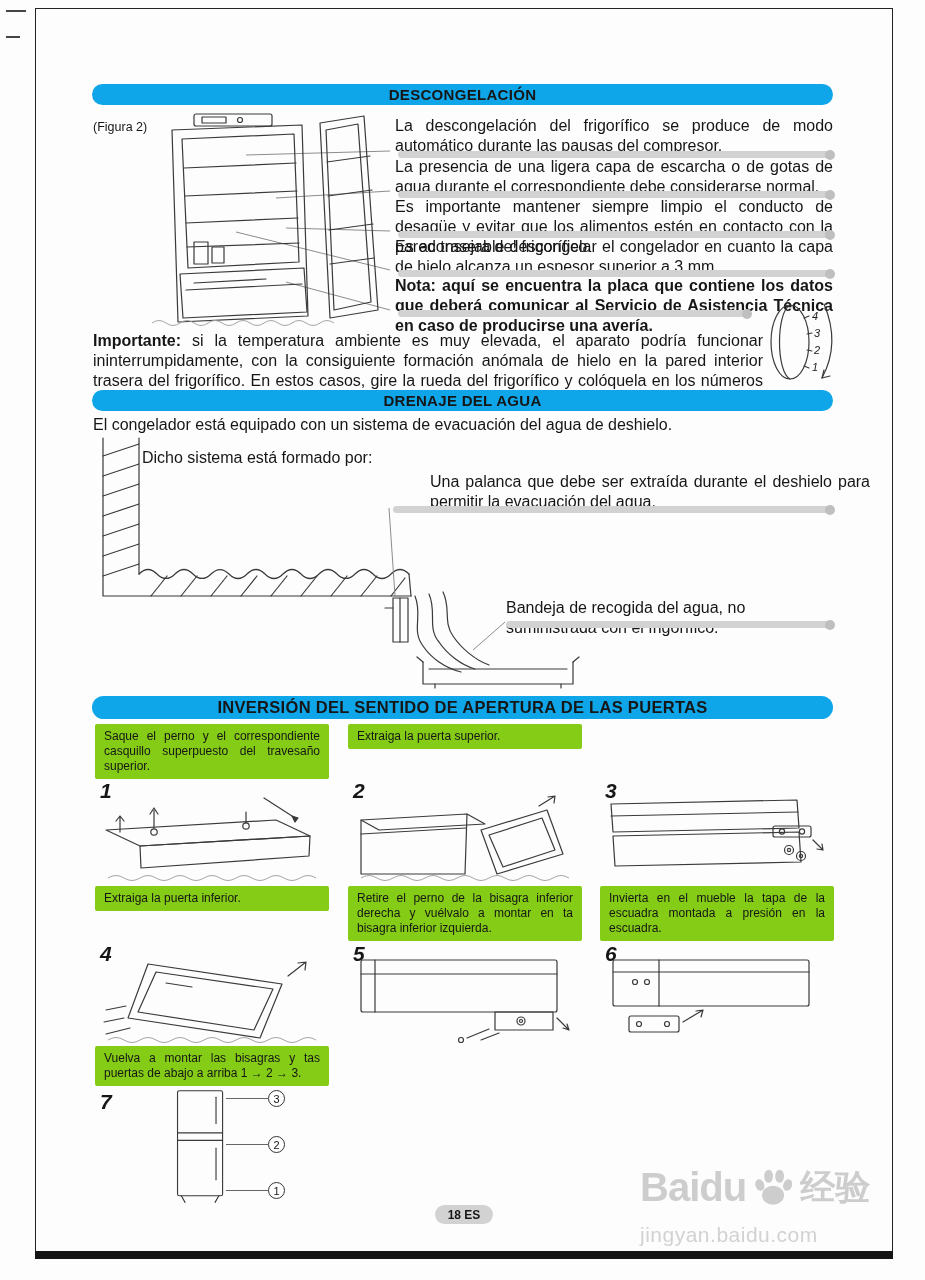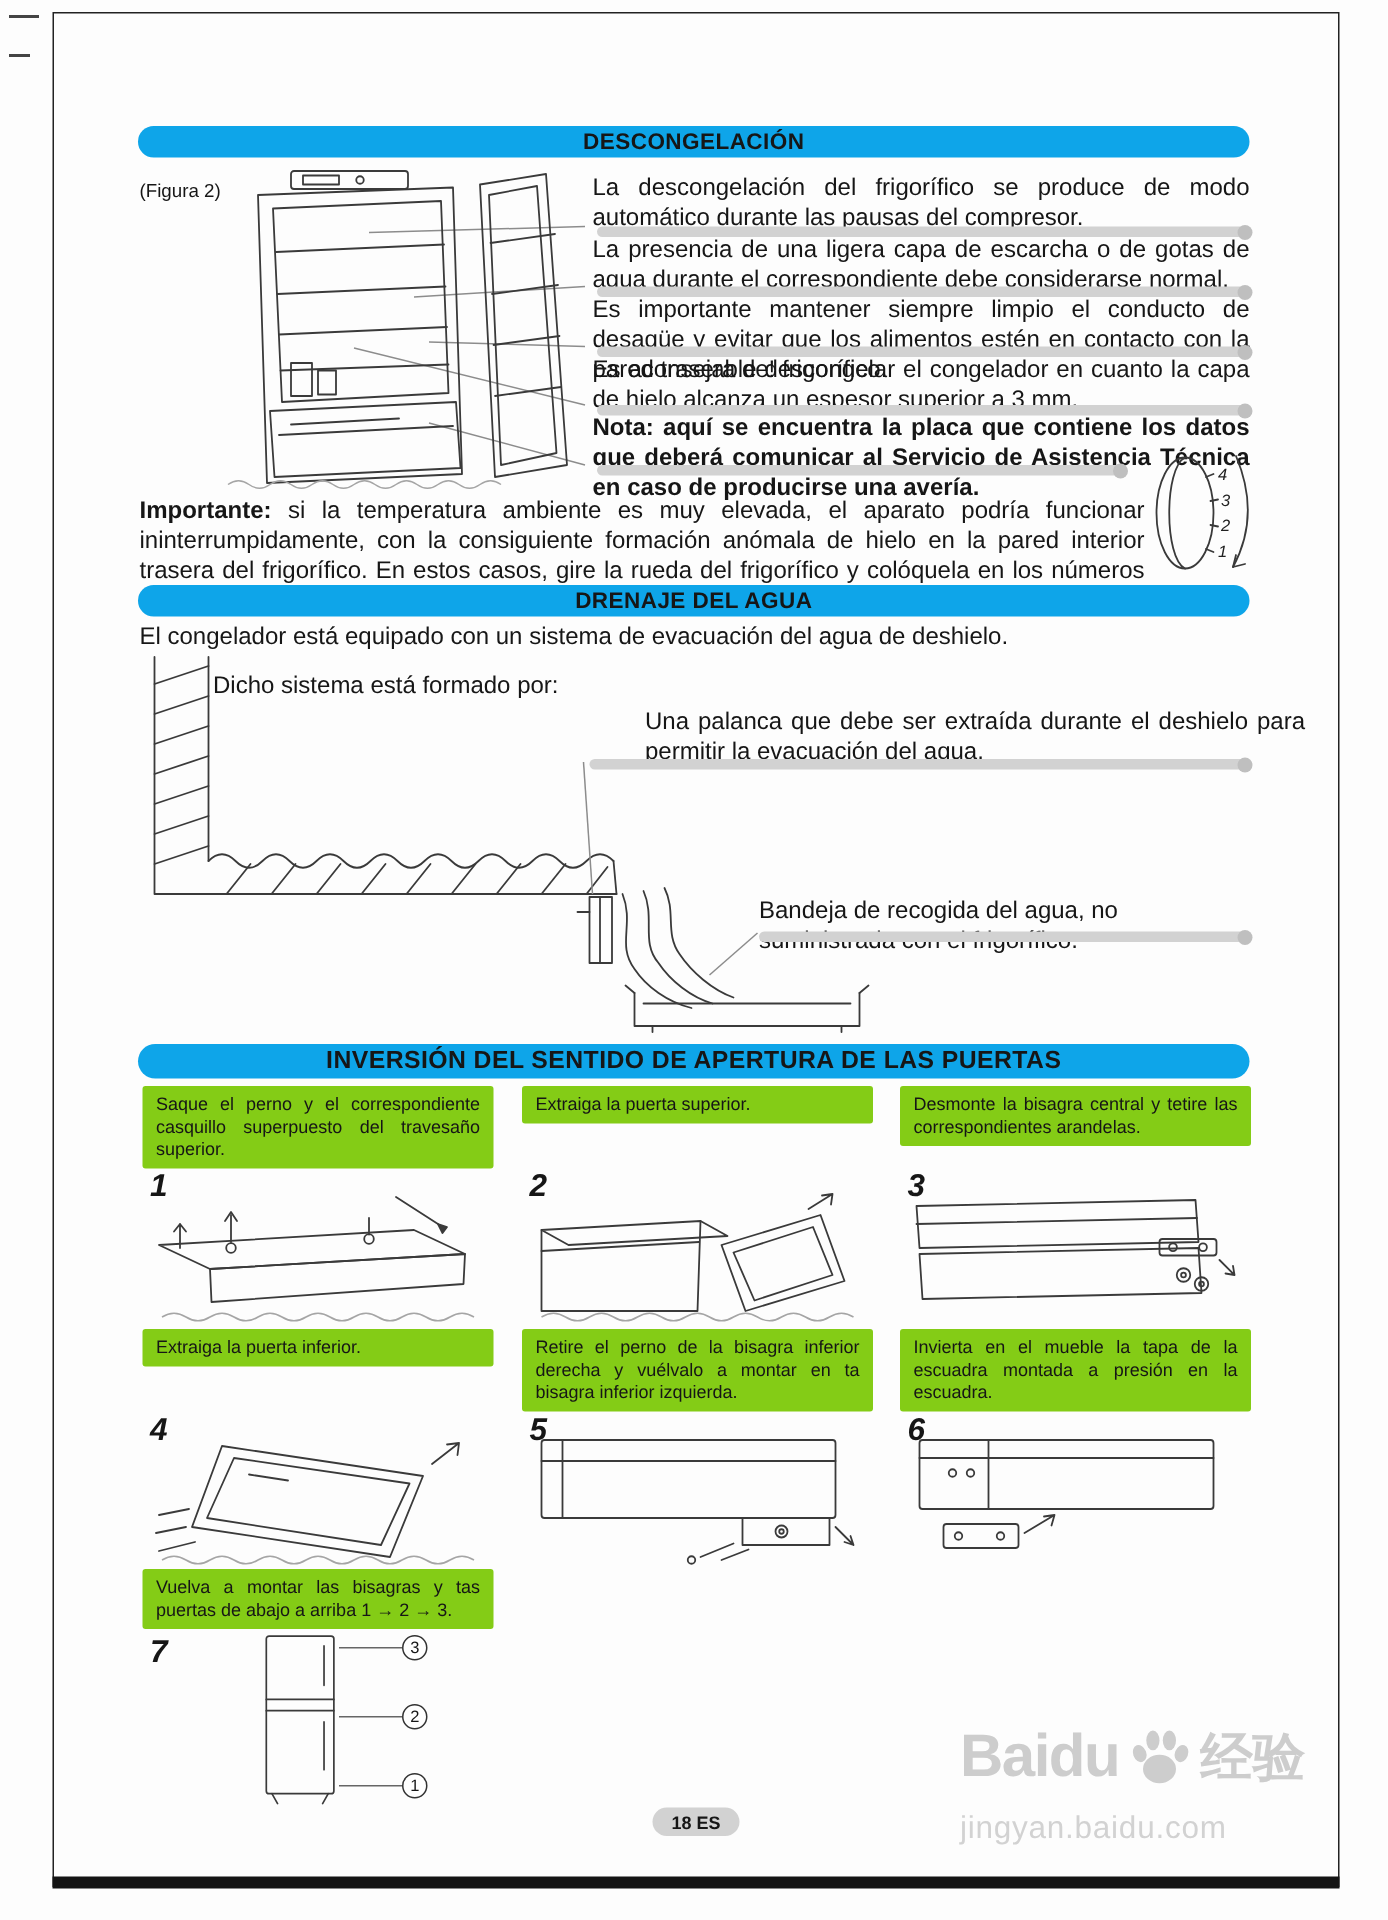--- a/index.html
+++ b/index.html
@@ -25,21 +25,21 @@
   .step-label { position:absolute; width:234px; background:#84cc16; border-radius:2px;
                 padding:5px 9px; font-size:12px; line-height:1.26; text-align:justify; }
   .step-num { position:absolute; font-style:italic; font-weight:700; font-size:21px; }
   .circled { position:absolute; width:17px; height:17px; border:1.3px solid #333; border-radius:50%;
              font-size:11px; display:flex; align-items:center; justify-content:center; background:#fff; }
   .callout-line { position:absolute; height:1.2px; background:#666; }
   .page-badge { position:absolute; left:435px; top:1205px; width:58px; height:19px; background:#d2d2d2;
                 border-radius:9.5px; display:flex; align-items:center; justify-content:center;
                 font-weight:700; font-size:12px; }
   .watermark { position:absolute; left:640px; top:1148px; width:262px; color:#cdcdcd; }
-  .wm-row { display:flex; align-items:center; gap:5px; }
+  .wm-row { display:flex; align-items:center; gap:5px;margin-top:16px; }
   .wm-brand { font-size:40px; font-weight:700; letter-spacing:-1px; }
   .wm-suffix { font-size:35px; font-weight:700; }
   .wm-url { font-size:21px; letter-spacing:.5px; margin-top:12px; color:#d2d2d2; }
   svg { display:block; overflow:visible; }
   .sketch { stroke:#3a3a3a; stroke-width:1.2; fill:none; stroke-linecap:round; stroke-linejoin:round; }
   .thin { stroke:#8c8c8c; stroke-width:1; fill:none; }
   .tear { stroke:#a5a5a5; stroke-width:1; fill:none; }
 </style>
 </head>
 <body>
@@ -212,21 +212,20 @@
       <path d="M12,30 L118,24 L136,34 L30,40 Z"></path>
       <path d="M12,30 L12,84 L116,84 L118,24"></path>
       <line x1="12" y1="44" x2="117" y2="38"></line>
       <path d="M132,40 L198,20 L214,64 L148,84 Z"></path>
       <path d="M140,45 L193,28 L206,60 L154,77 Z"></path>
       <path d="M190,16 L206,6 M206,6 l-7,1 M206,6 l-1,7"></path>
     </g>
     <path class="tear" d="M12,88 q8,-5 16,0 t16,0 t16,0 t16,0 t16,0 t16,0 t16,0 t16,0 t16,0 t16,0 t16,0 t16,0 t16,0"></path>
   </svg>
 
-  <div class="step-label" style="left:600px; top:724px;">Desmonte la bisagra central y tetire las correspondientes arandelas.</div>
   <div class="step-num" style="left:605px; top:779px;">3</div>
   <svg class="figure" style="left:601px; top:790px;" width="230" height="92" viewBox="0 0 230 92">
     <g class="sketch">
       <path d="M10,14 L196,10 L198,38 L12,42 Z"></path>
       <path d="M12,46 L198,42 L200,72 L14,76 Z"></path>
       <line x1="10" y1="26" x2="197" y2="22"></line>
       <rect x="172" y="36" width="38" height="11" rx="2"></rect>
       <circle cx="181" cy="41.5" r="2.6"></circle>
         <circle cx="201" cy="41.5" r="2.6"></circle>
       <circle cx="188" cy="60" r="4.5"></circle>

